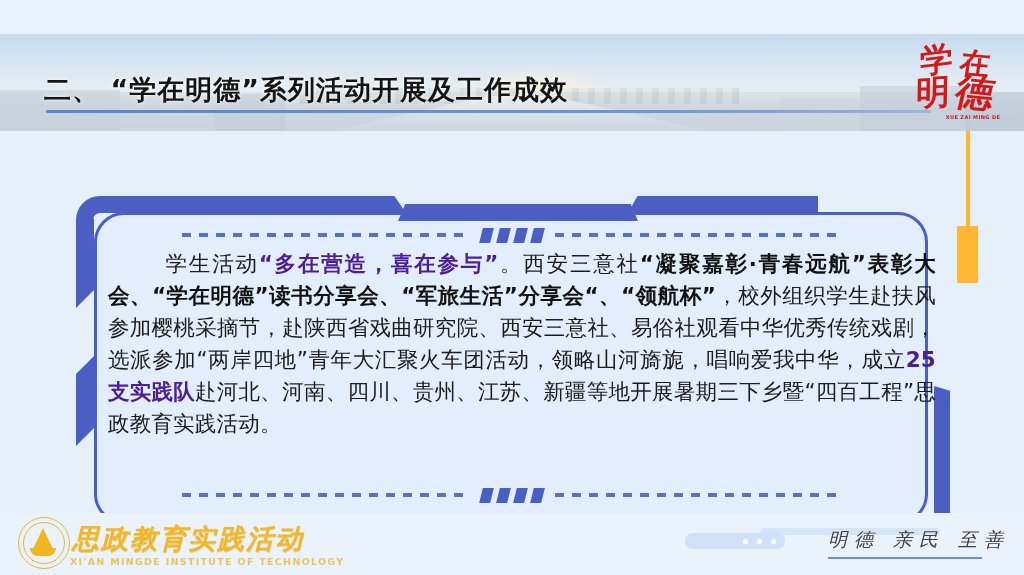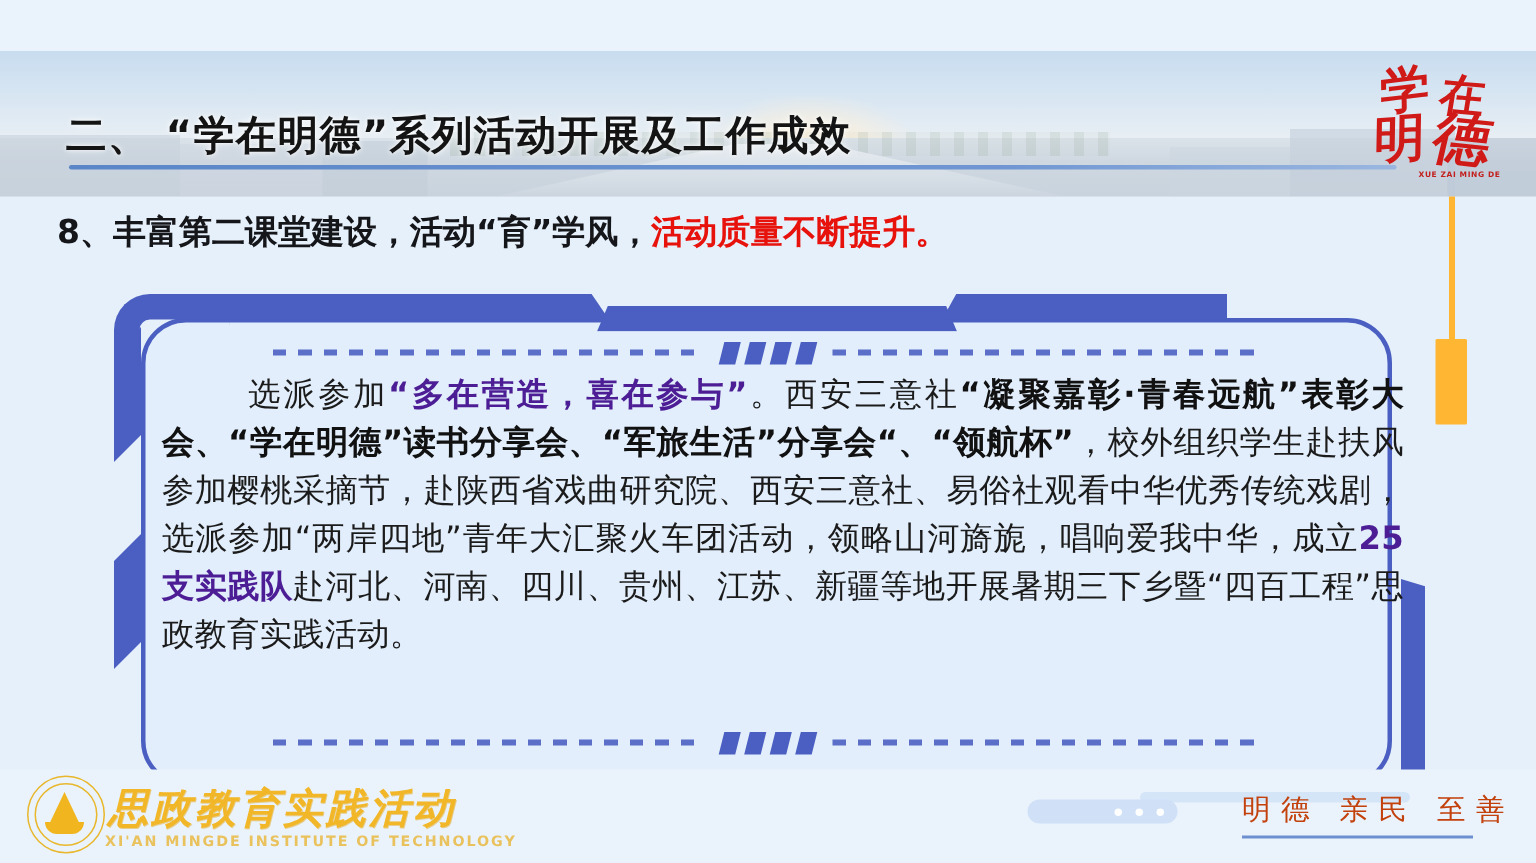--- a/index.html
+++ b/index.html
@@ -170,22 +170,22 @@
   .pill{
     position:absolute;left:685px;bottom:26px;width:100px;height:16px;
     background:#cfe0f7;border-radius:9px;
   }
   .pill i{position:absolute;top:6px;width:5px;height:5px;border-radius:50%;background:#fff;}
   .pill i:nth-child(1){left:58px;}
   .pill i:nth-child(2){left:72px;}
   .pill i:nth-child(3){left:86px;}
   .motto{
     position:absolute;left:828px;bottom:22px;
-    font-size:19px;color:#c2410c;letter-spacing:7px;white-space:nowrap;
-    font-family:"DejaVu Serif","Liberation Serif",serif;
+    font-size:19px;color:#404040;letter-spacing:7px;white-space:nowrap;
+    font-family:"DejaVu Serif","Liberation Serif",serif;font-style:italic;
   }
   .motto-rule{position:absolute;left:828px;bottom:16px;width:154px;height:2px;background:#6d8fd0;}
 
   .footer-bar-left{
     position:absolute;left:760px;bottom:40px;width:180px;height:7px;background:#d5e5f8;border-radius:4px;
   }
 </style>
 </head>
 <body>
 
@@ -213,23 +213,20 @@
   <div class="seal">
     <div class="glyphs">
       <span class="g1">学</span>
       <span class="g2">在</span>
       <span class="g3">明</span>
       <span class="g4">德</span>
     </div>
     <div class="sub">XUE ZAI MING DE</div>
   </div>
 
-  <div class="subtitle">
-    <span>8、丰富第二课堂建设，活动“育”学风，</span><span class="hl">活动质量不断提升。</span>
-  </div>
 
   <div class="orange-line"></div>
   <div class="orange-block"></div>
 
   <div class="frame">
     <div class="inner-rect"></div>
 
     <div class="step tl-v"></div>
     <div class="tl-corner"></div>
     <div class="tl-h1"></div>
@@ -258,21 +255,21 @@
         <i></i>
         <i></i>
         <i></i>
         <i></i>
       </div>
       <div class="dash"></div>
     </div>
   </div>
 
   <div class="para">
-    <span class="indent"></span><span>选派参加</span><span class="red-b">“多在营造，喜在参与”</span><span>。西安三意社</span><span class="bold">“凝聚嘉彰·青春远航”表彰大会、“学在明德”读书分享会、“军旅生活”分享会“、“领航杯”</span><span>，校外组织学生赴扶风参加樱桃采摘节，赴陕西省戏曲研究院、西安三意社、易俗社观看中华优秀传统戏剧，选派参加“两岸四地”青年大汇聚火车团活动，领略山河旖旎，唱响爱我中华，成立</span><span class="red-b">25支实践队</span><span>赴河北、河南、四川、贵州、江苏、新疆等地开展暑期三下乡暨“四百工程”思政教育实践活动。</span>
+    <span class="indent"></span><span>学生活动</span><span class="red-b">“多在营造，喜在参与”</span><span>。西安三意社</span><span class="bold">“凝聚嘉彰·青春远航”表彰大会、“学在明德”读书分享会、“军旅生活”分享会“、“领航杯”</span><span>，校外组织学生赴扶风参加樱桃采摘节，赴陕西省戏曲研究院、西安三意社、易俗社观看中华优秀传统戏剧，选派参加“两岸四地”青年大汇聚火车团活动，领略山河旖旎，唱响爱我中华，成立</span><span class="red-b">25支实践队</span><span>赴河北、河南、四川、贵州、江苏、新疆等地开展暑期三下乡暨“四百工程”思政教育实践活动。</span>
   </div>
 
   <div class="footer">
     <div class="uni-mark">
       <div class="uni-ring"></div>
       <div class="uni-ring2"></div>
       <div class="uni-tri"></div>
       <div class="uni-base"></div>
     </div>
     <div class="uni-name">思政教育实践活动</div>

